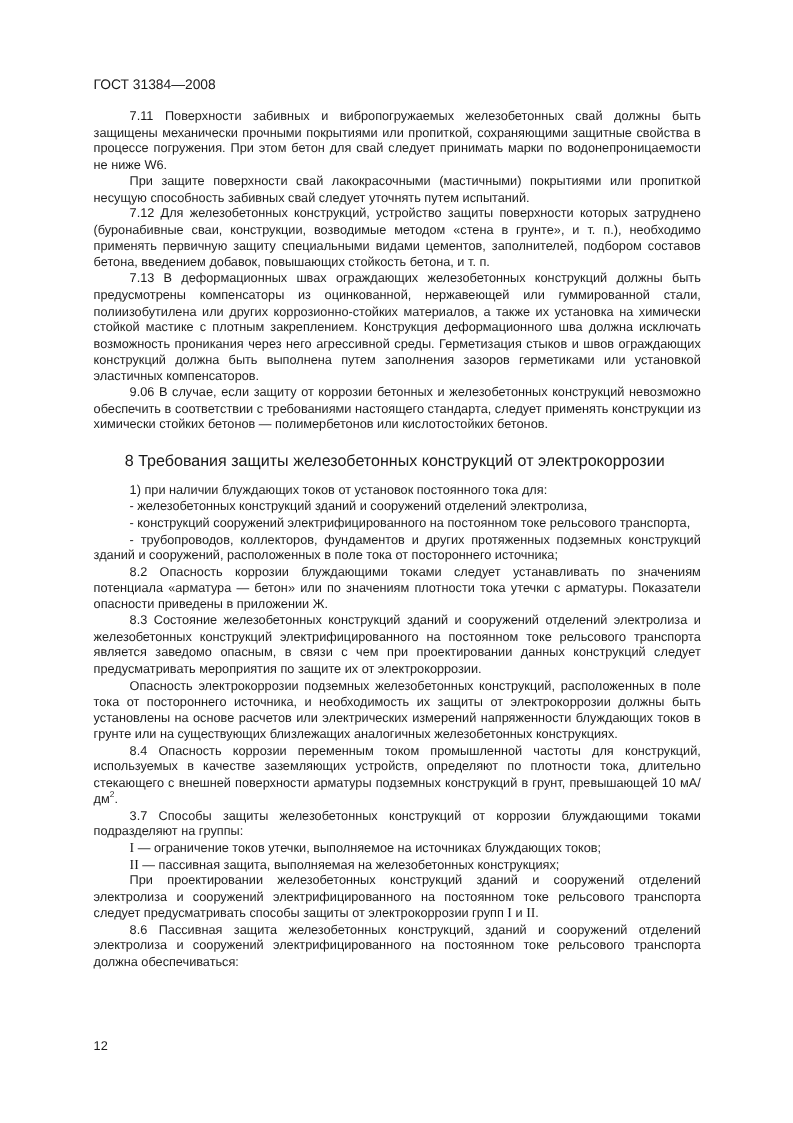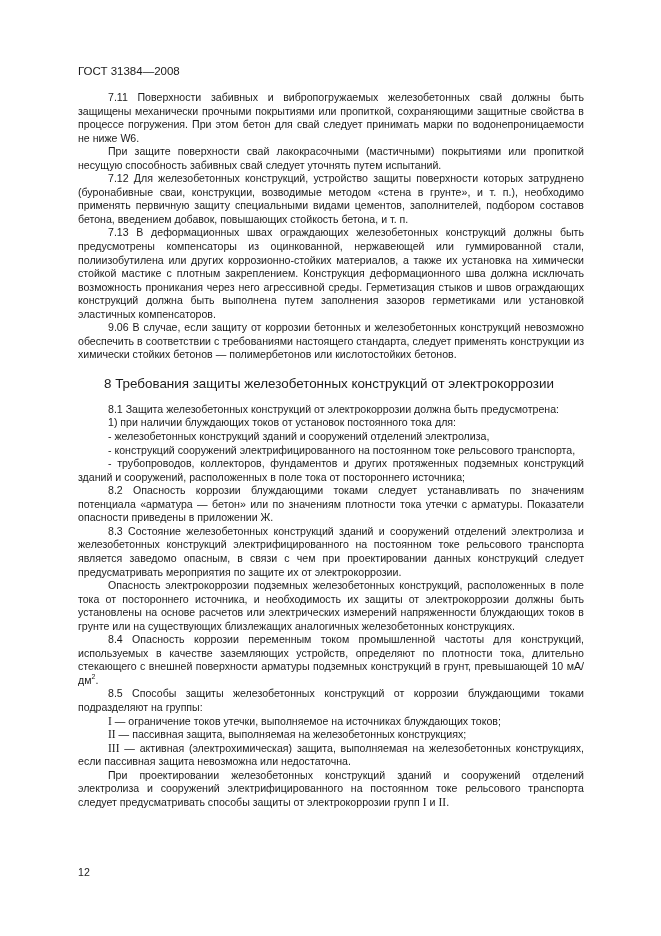--- a/index.html
+++ b/index.html
@@ -20,29 +20,28 @@
 
 <div class="content">
   <p class="p">7.11  Поверхности забивных и вибропогружаемых железобетонных свай должны быть защищены механически прочными покрытиями или пропиткой, сохраняющими защитные свойства в процессе погружения. При этом бетон для свай следует принимать марки по водонепроницаемости не ниже W6.</p>
   <p class="p">При защите поверхности свай лакокрасочными (мастичными) покрытиями или пропиткой несущую способность забивных свай следует уточнять путем испытаний.</p>
   <p class="p">7.12  Для железобетонных конструкций, устройство защиты поверхности которых затруднено (буронабивные сваи, конструкции, возводимые методом «стена в грунте», и т. п.), необходимо применять первичную защиту специальными видами цементов, заполнителей, подбором составов бетона, введением добавок, повышающих стойкость бетона, и т. п.</p>
   <p class="p">7.13  В деформационных швах ограждающих железобетонных конструкций должны быть предусмотрены компенсаторы из оцинкованной, нержавеющей или гуммированной стали, полиизобутилена или других коррозионно-стойких материалов, а также их установка на химически стойкой мастике с плотным закреплением. Конструкция деформационного шва должна исключать возможность проникания через него агрессивной среды. Герметизация стыков и швов ограждающих конструкций должна быть выполнена путем заполнения зазоров герметиками или установкой эластичных компенсаторов.</p>
   <p class="p">9.06  В случае, если защиту от коррозии бетонных и железобетонных конструкций невозможно обеспечить в соответствии с требованиями настоящего стандарта, следует применять конструкции из химически стойких бетонов — полимербетонов или кислотостойких бетонов.</p>
 
   <div class="h2">8  Требования защиты железобетонных конструкций от электрокоррозии</div>
 
-  <p class="p">8.1  Защита железобетонных конструкций от электрокоррозии должна быть предусмотрена:</p>
   <p class="p">1)  при наличии блуждающих токов от установок постоянного тока для:</p>
   <p class="p" style="text-indent:30px">-  железобетонных конструкций зданий и сооружений отделений электролиза,</p>
   <p class="p">-  конструкций сооружений электрифицированного на постоянном токе рельсового транспорта,</p>
   <p class="p">-  трубопроводов, коллекторов, фундаментов и других протяженных подземных конструкций зданий и сооружений, расположенных в поле тока от постороннего источника;</p>
   <p class="p">8.2  Опасность коррозии блуждающими токами следует устанавливать по значениям потенциала «арматура — бетон» или по значениям плотности тока утечки с арматуры. Показатели опасности приведены в приложении Ж.</p>
   <p class="p">8.3  Состояние железобетонных конструкций зданий и сооружений отделений электролиза и железобетонных конструкций электрифицированного на постоянном токе рельсового транспорта является заведомо опасным, в связи с чем при проектировании данных конструкций следует предусматривать мероприятия по защите их от электрокоррозии.</p>
   <p class="p">Опасность электрокоррозии подземных железобетонных конструкций, расположенных в поле тока от постороннего источника, и необходимость их защиты от электрокоррозии должны быть установлены на основе расчетов или электрических измерений напряженности блуждающих токов в грунте или на существующих близлежащих аналогичных железобетонных конструкциях.</p>
   <p class="p"><span>8.4  Опасность коррозии переменным током промышленной частоты для конструкций, используемых в качестве заземляющих устройств, определяют по плотности тока, длительно стекающего с внешней поверхности арматуры подземных конструкций в грунт, превышающей 10 мА/дм</span><sup>2</sup><span>.</span></p>
-  <p class="p">8.5  Способы защиты железобетонных конструкций от коррозии блуждающими токами подразделяют на группы:</p>
+  <p class="p">3.7  Способы защиты железобетонных конструкций от коррозии блуждающими токами подразделяют на группы:</p>
   <p class="p"><span class="roman">I</span><span> — ограничение токов утечки, выполняемое на источниках блуждающих токов;</span></p>
   <p class="p"><span class="roman">II</span><span> — пассивная защита, выполняемая на железобетонных конструкциях;</span></p>
-  <p class="p"><span class="roman">III</span><span> — активная (электрохимическая) защита, выполняемая на железобетонных конструкциях, если пассивная защита невозможна или недостаточна.</span></p>
   <p class="p"><span>При проектировании железобетонных конструкций зданий и сооружений отделений электролиза и сооружений электрифицированного на постоянном токе рельсового транспорта следует предусматривать способы защиты от электрокоррозии групп </span><span class="roman">I</span><span> и </span><span class="roman">II</span><span>.</span></p>
+  <p class="p">8.6  Пассивная защита железобетонных конструкций, зданий и сооружений отделений электролиза и сооружений электрифицированного на постоянном токе рельсового транспорта должна обеспечиваться:</p>
 </div>
 
 <div class="pagenum">12</div>
 
 </body></html>

